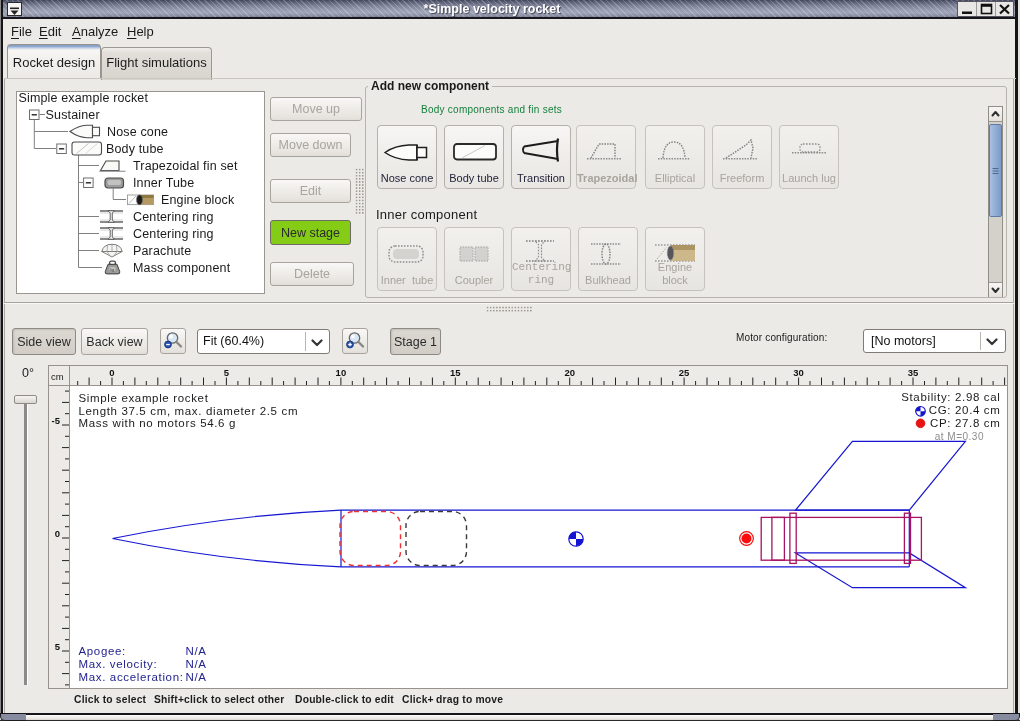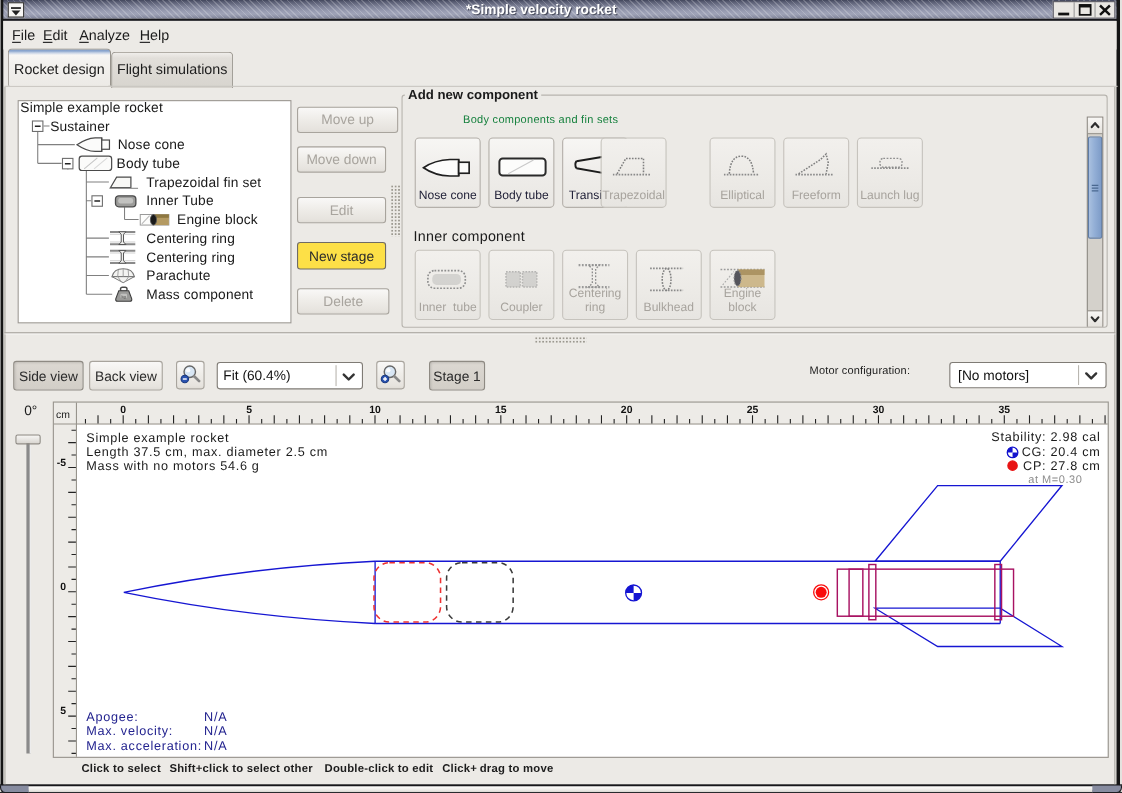--- a/index.html
+++ b/index.html
@@ -28,21 +28,21 @@
         background:linear-gradient(to bottom,#7E9CC8 0,#8FA9D0 1.5px,#C5D2E5 3px,#F7F6F4 5px,#F2F1EE 40%,#ECEAE6 100%);line-height:36px;z-index:3;}
   #tab2{left:101px;top:47px;width:111px;height:33px;border:1px solid #9C9891;border-bottom:none;border-radius:4px 4px 0 0;
         background:linear-gradient(to bottom,#F0EEEB 0,#E2DFDA 15%,#D7D4CE 100%);line-height:30px;z-index:1;}
   #tabline{left:4px;top:78px;width:1012px;height:1px;background:#C9C6C0;z-index:2;}
   
   .btn{box-sizing:border-box;border:1px solid #A8A49D;border-radius:3px;
        background:linear-gradient(to bottom,#F9F8F7 0,#EFEDE9 45%,#E6E3DE 90%,#E0DDD7 100%);
        font-size:12.5px;color:#2b2b2b;text-align:center;}
   .btn.dis{color:#A8A49E;}
   .btn.sel{background:linear-gradient(to bottom,#DCD8D2 0,#D2CEC7 100%);border-color:#8E8A83;box-shadow:inset 1px 1px 2px rgba(0,0,0,0.12);}
-  .btn.white{background:#fde047;border-color:#6F6B65;}
+  .btn.white{background:#84cc16;border-color:#6F6B65;}
   
   .cbtn{box-sizing:border-box;width:60px;height:64px;border:1px solid #B4B0AA;border-radius:4px;
         background:linear-gradient(to bottom,#F7F6F4 0,#EFEDEA 50%,#E9E7E3 100%);}
   .cbtn.dis{background:linear-gradient(to bottom,#F2F0ED 0,#ECEAE6 60%,#E7E5E1 100%);border-color:#C6C3BD;}
   .clabel{position:absolute;left:0;bottom:3px;width:100%;text-align:center;font-size:11px;color:#23233A;line-height:13px;}
   .cbtn.dis .clabel{color:#A7A39D;}
   
   #frame-add{left:365px;top:86px;width:642px;height:212px;border:1px solid #B7B4AE;border-radius:3px;box-sizing:border-box;}
   #frame-add-label{left:368px;top:80px;background:#ECEAE6;padding:0 3px;font-size:12px;font-weight:bold;color:#1a1a1a;height:13px;line-height:13px;}
   
@@ -196,21 +196,21 @@
   </svg>
   <div class="clabel">Body tube</div>
   </div>
 <div class="abs cbtn" style="left:511px;top:125px;">
   <svg class="abs" style="left:6px;top:10px;" width="48" height="30" viewBox="0 0 48 30">
     <path d="M6 10.5 Q4 13.5 6 17 M6 10.5 L40 5 M6 17 L40 23" fill="none" stroke="#1c1c1c" stroke-width="1.8"></path>
     <path d="M40 2.5 Q38 14 40 25.5" fill="none" stroke="#1c1c1c" stroke-width="2.2"></path>
   </svg>
   <div class="clabel">Transition</div>
   </div>
-<div class="abs cbtn dis" style="left:546px;top:125px;">
+<div class="abs cbtn dis" style="left:576px;top:125px;font-weight:bold;">
   <svg class="abs" style="left:10px;top:14px;" width="40" height="24" viewBox="0 0 40 24">
     <path d="M4 18 L12 4 L28 4 L28 18" fill="none" stroke="#7f7f7f" stroke-width="1.4" stroke-dasharray="1.5,1.2"></path>
     <path d="M0 18.8 H34" stroke="#8a8a8a" stroke-width="1.6" stroke-dasharray="1.5,1.2"></path>
   </svg>
   <div class="clabel">Trapezoidal</div>
   </div>
 <div class="abs cbtn dis" style="left:645px;top:125px;">
   <svg class="abs" style="left:12px;top:12px;" width="36" height="26" viewBox="0 0 36 26">
     <path d="M5 20 Q6 4 16 4 Q26 4 27 20" fill="none" stroke="#7f7f7f" stroke-width="1.4" stroke-dasharray="1.5,1.2"></path>
     <path d="M0 20.8 H32" stroke="#8a8a8a" stroke-width="1.6" stroke-dasharray="1.5,1.2"></path>
@@ -239,21 +239,21 @@
   </svg>
   <div class="clabel">Inner&nbsp;&nbsp;tube</div>
   </div>
 <div class="abs cbtn dis" style="left:444px;top:227px;">
   <svg class="abs" style="left:10px;top:14px;" width="40" height="24" viewBox="0 0 40 24">
     <rect x="5" y="5" width="13" height="14" fill="#B9B9B7" opacity="0.5" stroke="#7f7f7f" stroke-width="1.4" stroke-dasharray="1.5,1.2"></rect>
     <rect x="20" y="5" width="13" height="14" fill="#B9B9B7" opacity="0.5" stroke="#7f7f7f" stroke-width="1.4" stroke-dasharray="1.5,1.2"></rect>
   </svg>
   <div class="clabel">Coupler</div>
   </div>
-<div class="abs cbtn dis" style="left:511px;top:227px;">
+<div class="abs cbtn dis" style="left:511px;top:227px;font-family:Liberation Mono, monospace;">
   <svg class="abs" style="left:12px;top:9px;" width="36" height="28" viewBox="0 0 36 28">
     <path d="M2 4 H30 M2 24 H30" stroke="#9a9a9a" stroke-width="2" stroke-dasharray="1.6,1.4"></path>
     <path d="M11 4 H21 L17.5 7.5 V20.5 L21 24 H11 L14.5 20.5 V7.5 Z" fill="none" stroke="#8e8e8e" stroke-width="1.2" stroke-dasharray="1.6,1.4"></path>
   </svg>
   <div class="clabel">Centering<br>ring</div>
   </div>
 <div class="abs cbtn dis" style="left:578px;top:227px;">
   <svg class="abs" style="left:10px;top:12px;" width="40" height="28" viewBox="0 0 40 28">
     <path d="M2 4 H32 M2 24 H32" stroke="#8a8a8a" stroke-width="1.6" stroke-dasharray="1.5,1.2"></path>
     <ellipse cx="17" cy="14" rx="4" ry="10" fill="none" stroke="#7f7f7f" stroke-width="1.4" stroke-dasharray="1.5,1.2"></ellipse>

